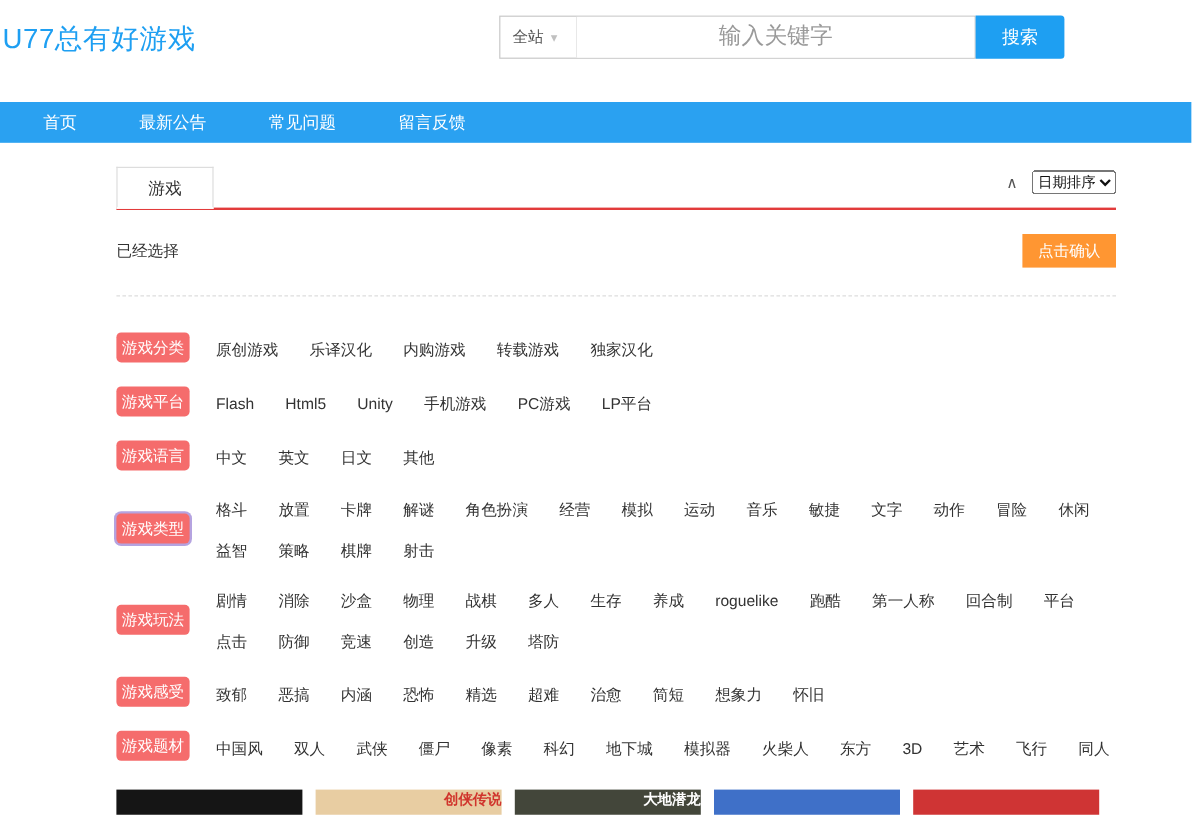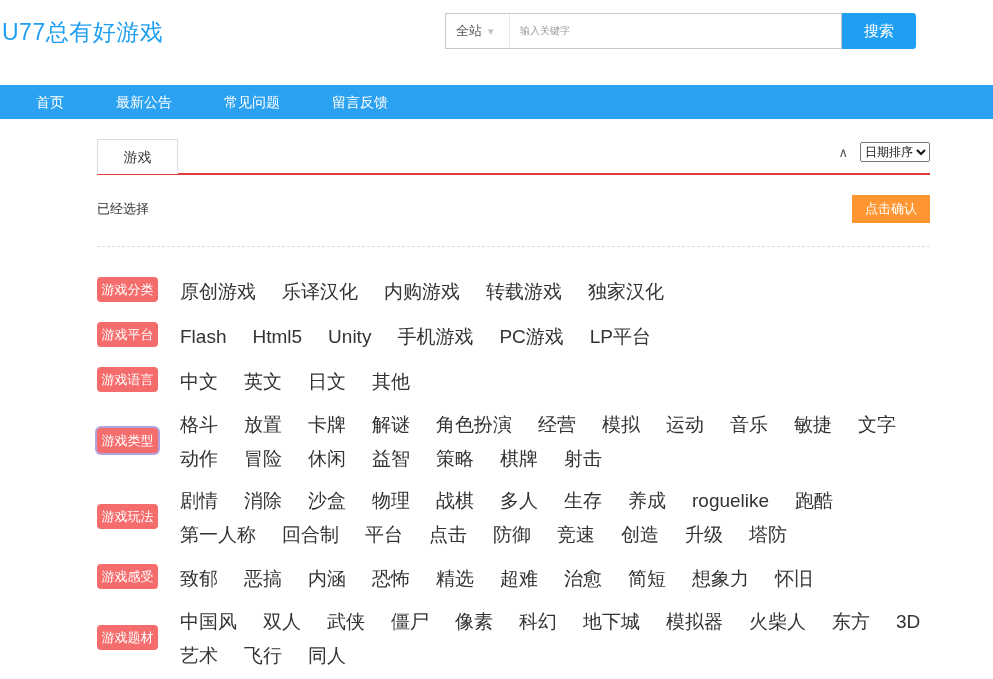--- a/index.html
+++ b/index.html
@@ -10,27 +10,27 @@
     --tag-red:#f56c6c;
     --confirm-orange:#ff9632;
   }
   *{box-sizing:border-box;margin:0;padding:0;}
   html,body{width:993px;height:679px;overflow:hidden;background:#fff;
     font-family:"Liberation Sans","DejaVu Sans",sans-serif;}
   
   .header{position:relative;height:85px;background:#fff;}
   .logo{position:absolute;left:2px;top:17px;font-size:23px;font-weight:500;
     color:var(--logo-blue);letter-spacing:.5px;cursor:pointer;}
-  .searchbar{position:absolute;left:445px;top:13px;display:flex;align-items:stretch;height:36px;}
+  .searchbar{position:absolute;left:416px;top:13px;display:flex;align-items:stretch;height:36px;}
   .search-box{display:flex;border:1px solid #c9c9c9;background:#fff;width:397px;}
   .scope{display:flex;align-items:center;gap:6px;padding:0 10px;font-size:13px;color:#555;
     border-right:1px solid #e8e8e8;cursor:pointer;min-width:64px;}
   .scope .chev{color:#c0c0c0;font-size:11px;}
-  .search-box input{flex:1;border:none;outline:none;font-size:10px;padding:0 10px;
-    font-family:Liberation Mono, monospace;color:#333;}
+  .search-box input{flex:1;border:none;outline:none;font-size:19px;padding:0 10px;
+    font-family:Liberation Sans, sans-serif;color:#333;text-align:center;}
   .search-box input::placeholder{color:#9a9a9a;}
   .search-btn{width:74px;border:none;background:var(--logo-blue);color:#fff;font-size:15px;
     cursor:pointer;border-radius:0 3px 3px 0;font-family:inherit;}
   
   .nav{height:34px;background:var(--nav-blue);display:flex;align-items:stretch;padding-left:10px;}
   .nav-item{line-height:34px;padding:0 26px;color:#fff;font-size:14px;cursor:pointer;}
   .nav-item.active{background:var(--nav-active);font-weight:bold;}
   
   .main{margin-left:97px;width:833px;padding-top:20px;}
   .tabs-row{display:flex;border-bottom:2px solid var(--accent-red);height:36px;}
@@ -45,21 +45,21 @@
   .confirm-btn{background:var(--confirm-orange);color:#fff;border:none;border-radius:0;
     font-size:13px;padding:5px 13px;cursor:pointer;font-family:inherit;}
   .dashed{margin-top:23px;border-top:1px dashed #ddd;}
   
   .filters{margin-top:30px;}
   .filter-row{display:flex;align-items:center;margin-bottom:20px;}
   .filter-tag{flex:0 0 auto;width:61px;height:25px;line-height:25px;text-align:center;
     background:var(--tag-red);color:#fff;font-size:13px;border-radius:4px;margin-right:22px;}
   .filter-tag.highlight{box-shadow:0 0 0 2px #b5a3e0;}
   .filter-options{display:flex;flex-wrap:wrap;column-gap:26px;row-gap:16px;flex:1;
-    padding-top:4px;font-size:19px;color:#333;}
+    padding-top:4px;font-size:13px;color:#333;}
   .filter-option{line-height:18px;cursor:pointer;white-space:nowrap;}
   
   .thumbs{display:flex;gap:11px;margin-top:24px;}
   .thumb{width:155px;height:90px;overflow:hidden;position:relative;cursor:pointer;}
   .thumb-label{display:block;text-align:right;font-size:12px;font-weight:bold;
     padding-top:1px;line-height:14px;}
 </style>
 </head>
 <body>
 

